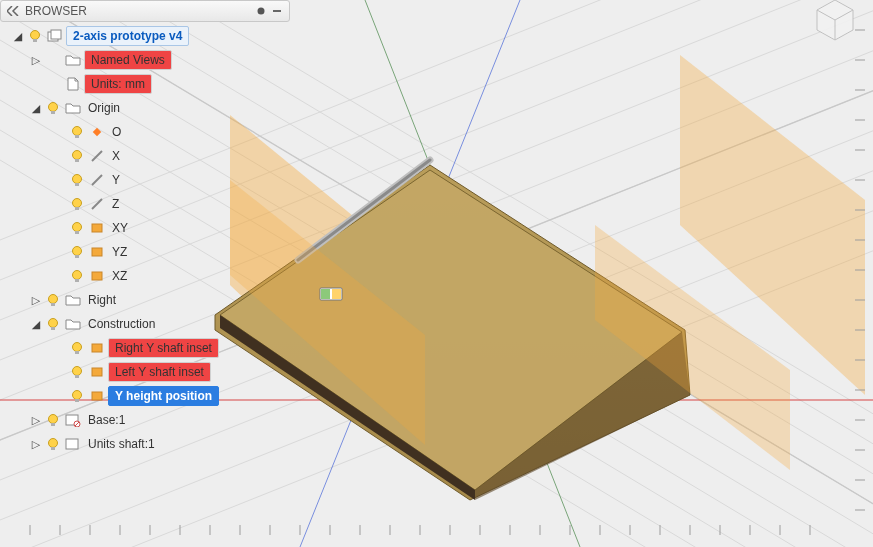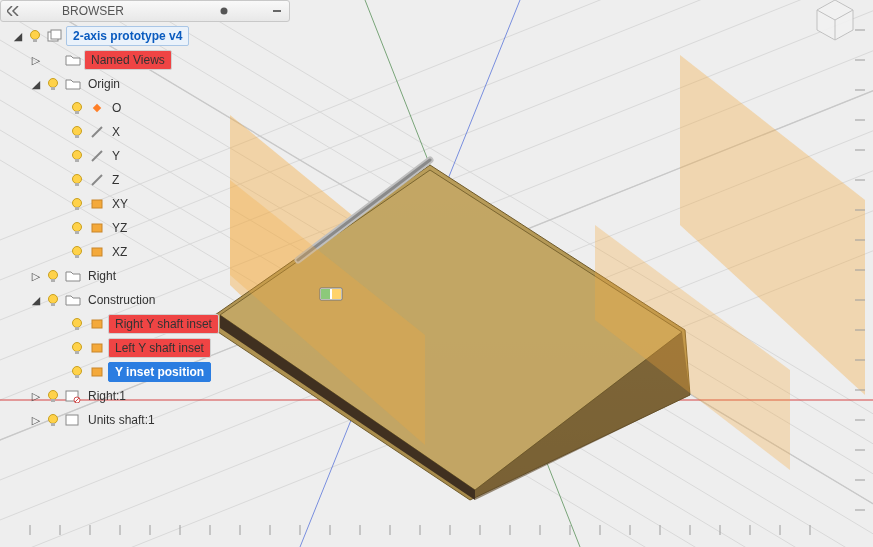--- a/index.html
+++ b/index.html
@@ -31,21 +31,20 @@
     display: flex;
     align-items: center;
     height: 22px;
     background: linear-gradient(#f9f9f9, #e8e8e8);
     border: 1px solid #c8c8c8;
     border-radius: 3px;
     padding: 0 4px;
     width: 290px;
     pointer-events: auto;
     margin-bottom: 2px;
-    gap: 37px;
   }
   .browser-header .title {
     flex: 1;
     padding-left: 4px;
     color: #555;
   }
   .hdr-btn {
     width: 16px; height: 16px;
     display: flex; align-items: center; justify-content: center;
     color: #666;
@@ -293,20 +292,32 @@
       <span class="toggle">▷</span>
       <span class="bulb" style="visibility:hidden"></span>
       <span class="icon">
         <svg width="16" height="14">
             <path d="M1 3h5l2 2h7v7H1z" fill="#fff" stroke="#888"></path>
           </svg>
       </span>
       <span class="label pill">Named Views</span>
     </div>
 
+    <div class="row">
+      <span class="indent" style="width:18px"></span>
+      <span class="toggle empty">▷</span>
+      <span class="bulb" style="visibility:hidden"></span>
+      <span class="icon">
+        <svg width="14" height="14">
+            <path d="M2 1h7l3 3v9H2z" fill="#fff" stroke="#888"></path>
+            <path d="M9 1v3h3" fill="none" stroke="#888"></path>
+          </svg>
+      </span>
+      <span class="label pill">Units: mm</span>
+    </div>
 
     <div class="row">
       <span class="indent" style="width:18px"></span>
       <span class="toggle">◢</span>
       <span class="bulb">
         <svg width="14" height="14">
             <circle cx="7" cy="6" r="4.5" fill="#ffd24a" stroke="#c9a020"></circle>
             <rect x="5" y="10" width="4" height="3" fill="#b0b0b0"></rect>
           </svg>
       </span>
@@ -494,40 +505,40 @@
           <svg width="14" height="14">
             <circle cx="7" cy="6" r="4.5" fill="#ffd24a" stroke="#c9a020"></circle>
             <rect x="5" y="10" width="4" height="3" fill="#b0b0b0"></rect>
           </svg>
         </span>
       <span class="icon">
           <svg width="14" height="14">
             <rect x="2" y="3" width="10" height="8" fill="#f4a93b" stroke="#c9862a"></rect>
           </svg>
         </span>
-      <span class="label pill active">Y inset position</span>
+      <span class="label pill active">Y height position</span>
     </div>
 
     <div class="row">
       <span class="indent" style="width:18px"></span>
       <span class="toggle">▷</span>
       <span class="bulb">
           <svg width="14" height="14">
             <circle cx="7" cy="6" r="4.5" fill="#ffd24a" stroke="#c9a020"></circle>
             <rect x="5" y="10" width="4" height="3" fill="#b0b0b0"></rect>
           </svg>
         </span>
       <span class="icon">
         <svg width="16" height="14">
             <rect x="1" y="2" width="12" height="10" fill="#fff" stroke="#888"></rect>
             <circle cx="12" cy="11" r="3" fill="#fff" stroke="#d05050"></circle>
             <line x1="10" y1="13" x2="14" y2="9" stroke="#d05050"></line>
           </svg>
       </span>
-      <span class="label plain">Right:1</span>
+      <span class="label plain">Base:1</span>
     </div>
 
     <div class="row">
       <span class="indent" style="width:18px"></span>
       <span class="toggle">▷</span>
       <span class="bulb">
           <svg width="14" height="14">
             <circle cx="7" cy="6" r="4.5" fill="#ffd24a" stroke="#c9a020"></circle>
             <rect x="5" y="10" width="4" height="3" fill="#b0b0b0"></rect>
           </svg>

